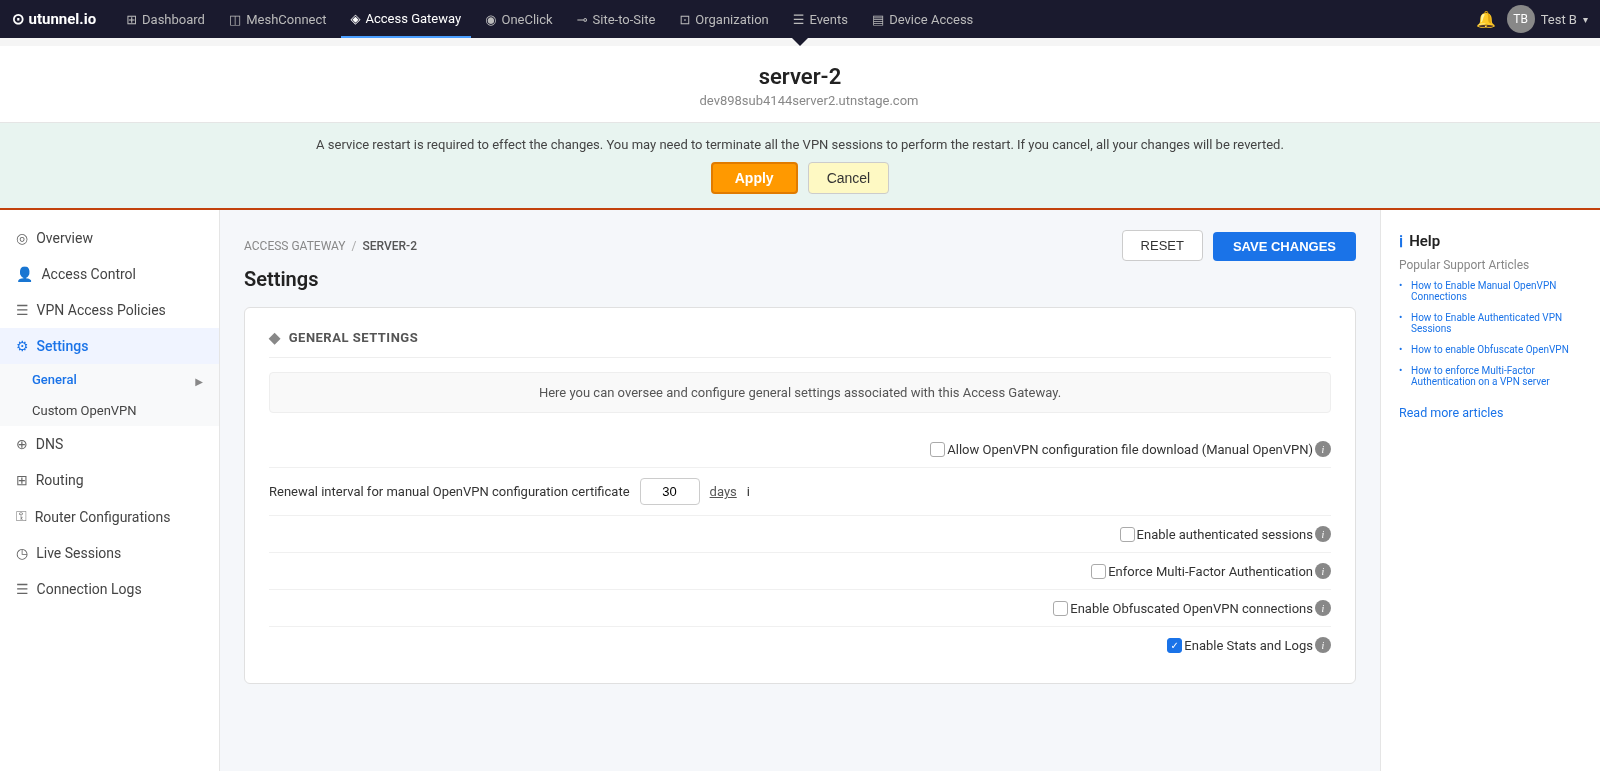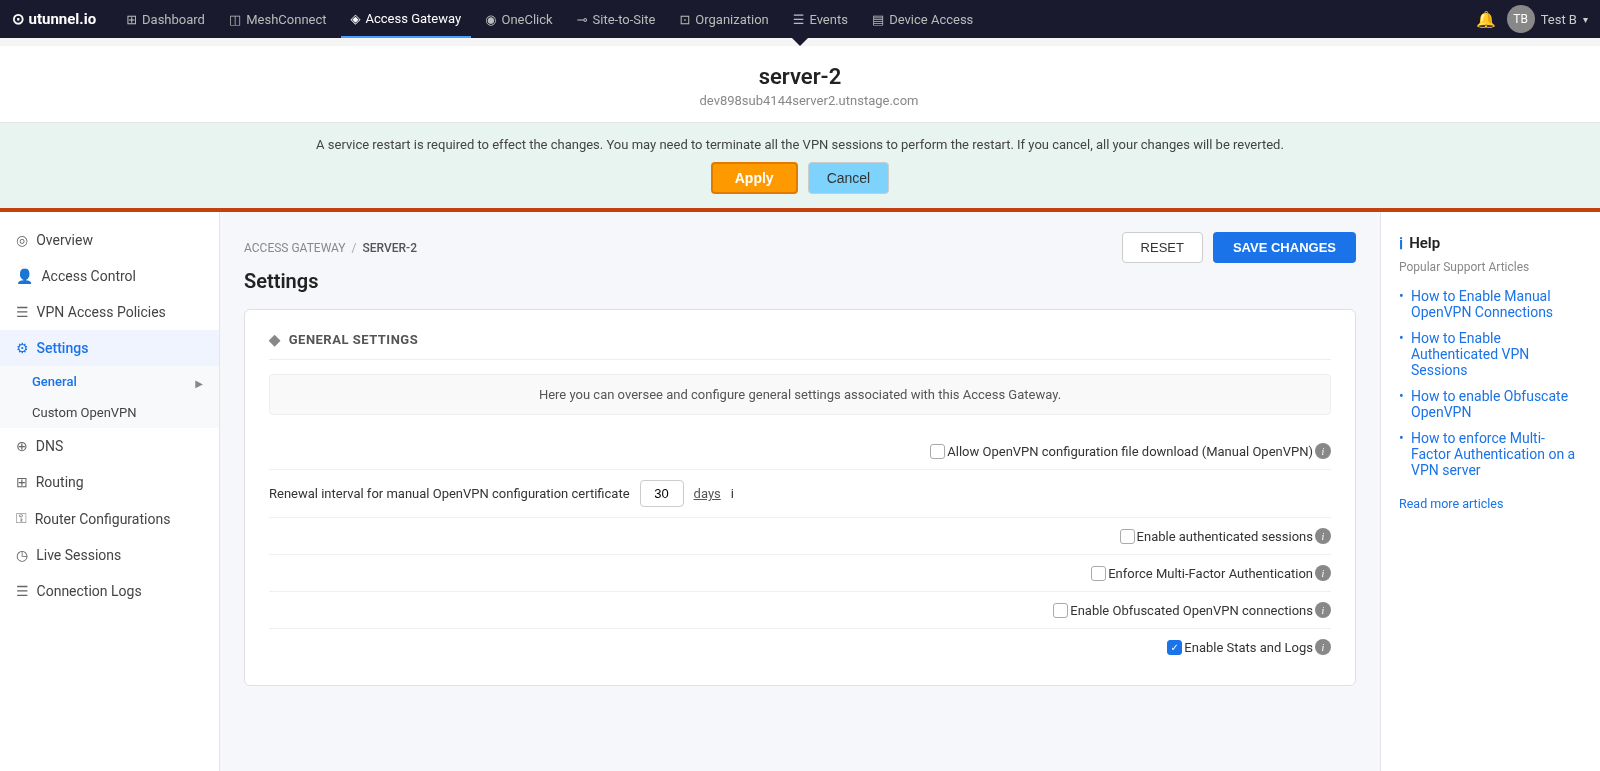--- a/index.html
+++ b/index.html
@@ -65,38 +65,38 @@
       text-align: center;
       padding: 18px 0 14px;
       border-bottom: 1px solid #e5e5e5;
     }
     .server-header h1 { font-size: 22px; font-weight: 600; color: #222; }
     .server-header .subtitle { color: #888; font-size: 13px; margin-top: 4px; margin-left: 18px; }
 
     
     .notification-banner {
       background: #e8f4f0;
-      border-bottom: 4px solid #c2410c;
+      border-bottom: 2px solid #c2410c;
       padding: 14px 20px;
       text-align: center;
     }
     .notification-banner p { color: #444; font-size: 13px; margin-bottom: 10px; }
     .banner-buttons { display: flex; justify-content: center; gap: 10px; }
     .btn-apply {
       background: #f90;
       color: #fff;
       border: 2px solid #e07b00;
       padding: 6px 22px;
       border-radius: 4px;
       font-size: 14px;
       font-weight: 600;
       cursor: pointer;
     }
     .btn-cancel {
-      background: #7dd3fc;
+      background: #fef9c3;
       color: #333;
       border: 1px solid #ccc;
       padding: 6px 18px;
       border-radius: 4px;
       font-size: 14px;
       cursor: pointer;
     }
 
     
     .main-layout {
@@ -157,21 +157,21 @@
     .breadcrumb {
       font-size: 12px;
       color: #888;
       display: flex;
       align-items: center;
       gap: 6px;
     }
     .breadcrumb a { color: #888; text-decoration: none; }
     .breadcrumb .sep { color: #aaa; }
     .breadcrumb .current { color: #555; font-weight: 500; }
-    .header-actions { display: flex; gap: 10px; }
+    .header-actions { display: flex; gap: 10px; align-items: flex-end; }
     .btn-reset {
       background: #fff;
       color: #333;
       border: 1px solid #ccc;
       padding: 7px 18px;
       border-radius: 4px;
       font-size: 13px;
       cursor: pointer;
     }
     .btn-save {
@@ -277,21 +277,21 @@
     .renewal-row {
       display: flex;
       align-items: center;
       gap: 10px;
       padding: 10px 0;
       border-bottom: 1px solid #f0f0f0;
       font-size: 13px;
       color: #333;
     }
     .renewal-input {
-      width: 44px;
+      width: 60px;
       border: 1px solid #ccc;
       border-radius: 4px;
       padding: 5px 8px;
       font-size: 13px;
       text-align: center;
     }
     .renewal-unit { color: #555; text-decoration: underline; }
 
     
     .help-panel {
@@ -304,24 +304,24 @@
     .help-title {
       display: flex;
       align-items: center;
       gap: 6px;
       font-size: 15px;
       font-weight: 600;
       color: #222;
       margin-bottom: 6px;
     }
     .help-title .help-icon { color: #1a73e8; font-size: 16px; }
-    .help-subtitle { font-size: 12px; color: #888; margin-bottom: 14px; }
+    .help-subtitle { font-size: 12px; color: #888; margin-bottom: 8px; }
     .help-articles { list-style: none; padding: 0; }
     .help-articles li {
-      font-size: 14px;
+      font-size: 10px;
       color: #1a73e8;
       margin-bottom: 10px;
       padding-left: 12px;
       position: relative;
       cursor: pointer;
     }
     .help-articles li::before {
       content: '•';
       position: absolute;
       left: 0;

